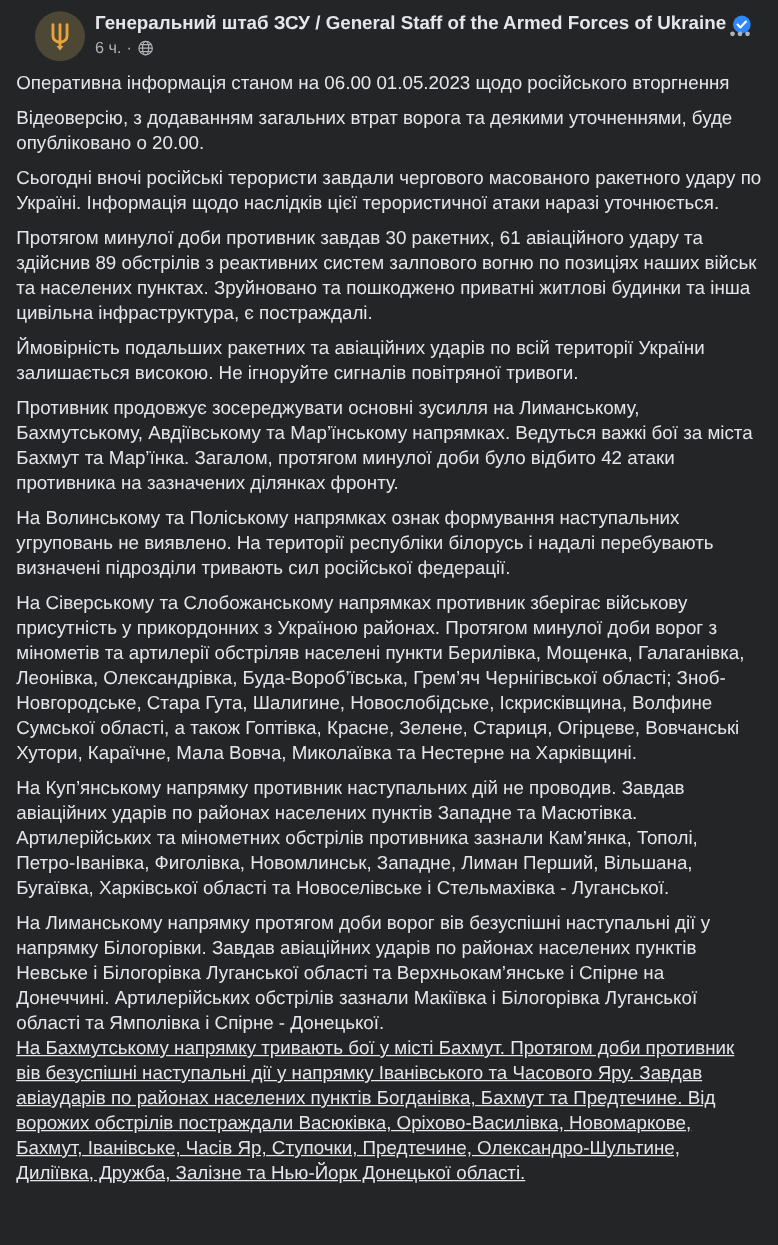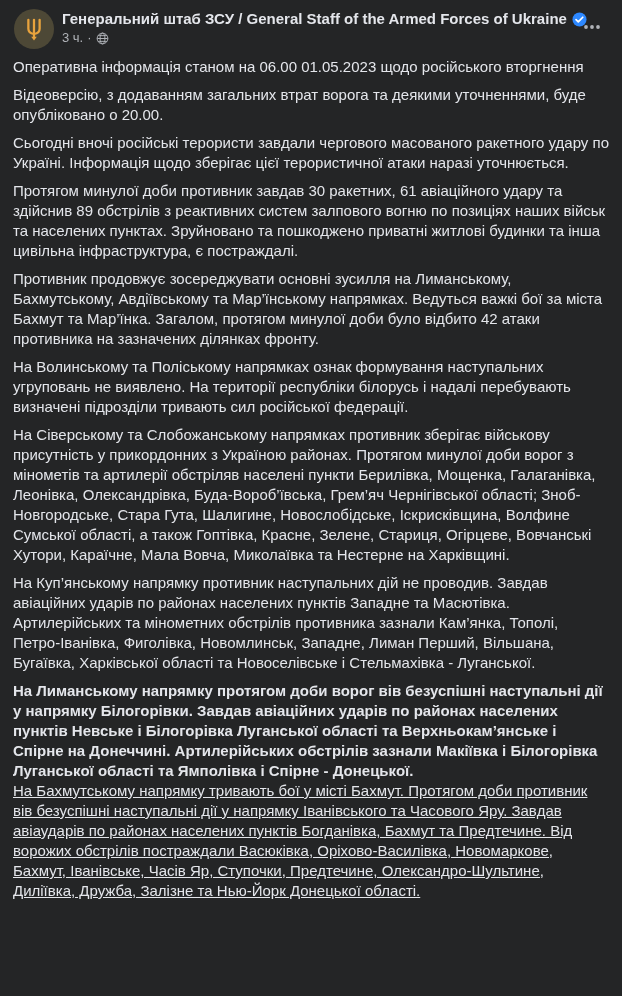--- a/index.html
+++ b/index.html
@@ -16,20 +16,21 @@
   }
   .post {
     width: 622px;
     background: #242526;
   }
   
   .post-header {
     display: flex;
     align-items: flex-start;
     padding: 9px 14px 4px 14px;
+    margin-left: 14px;
   }
   .avatar {
     width: 40px;
     height: 40px;
     border-radius: 50%;
     background: #4d4836;
     flex: 0 0 40px;
     display: flex;
     align-items: center;
     justify-content: center;
@@ -78,21 +79,21 @@
   .post-body {
     padding: 4px 13px 14px 13px;
   }
   .post-body p {
     margin: 0 0 8px 0;
     font-size: 15px;
     line-height: 20px;
     color: #e4e6eb;
     word-wrap: break-word;
   }
-  .post-body p.no-gap { margin-bottom: 0; font-weight: bold; }
+  .post-body p.no-gap { margin-bottom: 0; }
   .post-body p:last-child { margin-bottom: 0; text-decoration: underline; }
   svg { display: block; }
 </style>
 </head>
 <body>
 
 <div class="post">
 
   <div class="post-header">
 
@@ -112,21 +113,21 @@
       <div class="page-name-row">
         <span class="page-name">Генеральний штаб ЗСУ / General Staff of the Armed Forces of Ukraine</span>
         <span>
           <svg width="15" height="15" viewBox="0 0 16 16">
             <circle cx="8" cy="8" r="7.5" fill="#2d88ff"></circle>
             <path d="M4.3 8.2 l2.4 2.4 4.8-5" fill="none" stroke="#ffffff" stroke-width="1.8" stroke-linecap="round" stroke-linejoin="round"></path>
           </svg>
         </span>
       </div>
       <div class="meta-row">
-        <span class="timestamp">3 ч.</span>
+        <span class="timestamp">6 ч.</span>
         <span>·</span>
         <span>
           <svg width="13" height="13" viewBox="0 0 16 16" fill="none" stroke="#b0b3b8" stroke-width="1.2">
             <circle cx="8" cy="8" r="6.6"></circle>
             <ellipse cx="8" cy="8" rx="3" ry="6.6"></ellipse>
             <path d="M1.6 8 h12.8 M2.6 4.5 h10.8 M2.6 11.5 h10.8"></path>
           </svg>
         </span>
       </div>
     </div>
@@ -139,22 +140,23 @@
           <circle cx="16" cy="10" r="1.9"></circle>
         </svg>
       </span>
     </div>
 
   </div>
 
   <div class="post-body">
     <p>Оперативна інформація станом на 06.00 01.05.2023 щодо російського вторгнення</p>
     <p>Відеоверсію, з додаванням загальних втрат ворога та деякими уточненнями, буде опубліковано о 20.00.</p>
-    <p>Сьогодні вночі російські терористи завдали чергового масованого ракетного удару по Україні. Інформація щодо зберігає цієї терористичної атаки наразі уточнюється.</p>
+    <p>Сьогодні вночі російські терористи завдали чергового масованого ракетного удару по Україні. Інформація щодо наслідків цієї терористичної атаки наразі уточнюється.</p>
     <p>Протягом минулої доби противник завдав 30 ракетних, 61 авіаційного удару та здійснив 89 обстрілів з реактивних систем залпового вогню по позиціях наших військ та населених пунктах. Зруйновано та пошкоджено приватні житлові будинки та інша цивільна інфраструктура, є постраждалі.</p>
+    <p>Ймовірність подальших ракетних та авіаційних ударів по всій території України залишається високою. Не ігноруйте сигналів повітряної тривоги.</p>
     <p>Противник продовжує зосереджувати основні зусилля на Лиманському, Бахмутському, Авдіївському та Мар’їнському напрямках. Ведуться важкі бої за міста Бахмут та Мар’їнка. Загалом, протягом минулої доби було відбито 42 атаки противника на зазначених ділянках фронту.</p>
     <p>На Волинському та Поліському напрямках ознак формування наступальних угруповань не виявлено. На території республіки білорусь і надалі перебувають визначені підрозділи тривають сил російської федерації.</p>
     <p>На Сіверському та Слобожанському напрямках противник зберігає військову присутність у прикордонних з Україною районах. Протягом минулої доби ворог з мінометів та артилерії обстріляв населені пункти Берилівка, Мощенка, Галаганівка, Леонівка, Олександрівка, Буда-Вороб’ївська, Грем’яч Чернігівської області; Зноб-Новгородське, Стара Гута, Шалигине, Новослобідське, Іскрисківщина, Волфине Сумської області, а також Гоптівка, Красне, Зелене, Стариця, Огірцеве, Вовчанські Хутори, Караїчне, Мала Вовча, Миколаївка та Нестерне на Харківщині.</p>
     <p>На Куп’янському напрямку противник наступальних дій не проводив. Завдав авіаційних ударів по районах населених пунктів Западне та Масютівка. Артилерійських та мінометних обстрілів противника зазнали Кам’янка, Тополі, Петро-Іванівка, Фиголівка, Новомлинськ, Западне, Лиман Перший, Вільшана, Бугаївка, Харківської області та Новоселівське і Стельмахівка - Луганської.</p>
     <p class="no-gap">На Лиманському напрямку протягом доби ворог вів безуспішні наступальні дії у напрямку Білогорівки. Завдав авіаційних ударів по районах населених пунктів Невське і Білогорівка Луганської області та Верхньокам’янське і Спірне на Донеччині. Артилерійських обстрілів зазнали Макіївка і Білогорівка Луганської області та Ямполівка і Спірне - Донецької.</p>
     <p>На Бахмутському напрямку тривають бої у місті Бахмут. Протягом доби противник вів безуспішні наступальні дії у напрямку Іванівського та Часового Яру. Завдав авіаударів по районах населених пунктів Богданівка, Бахмут та Предтечине. Від ворожих обстрілів постраждали Васюківка, Оріхово-Василівка, Новомаркове, Бахмут, Іванівське, Часів Яр, Ступочки, Предтечине, Олександро-Шультине, Диліївка, Дружба, Залізне та Нью-Йорк Донецької області.</p>
   </div>
 
 </div>
 

